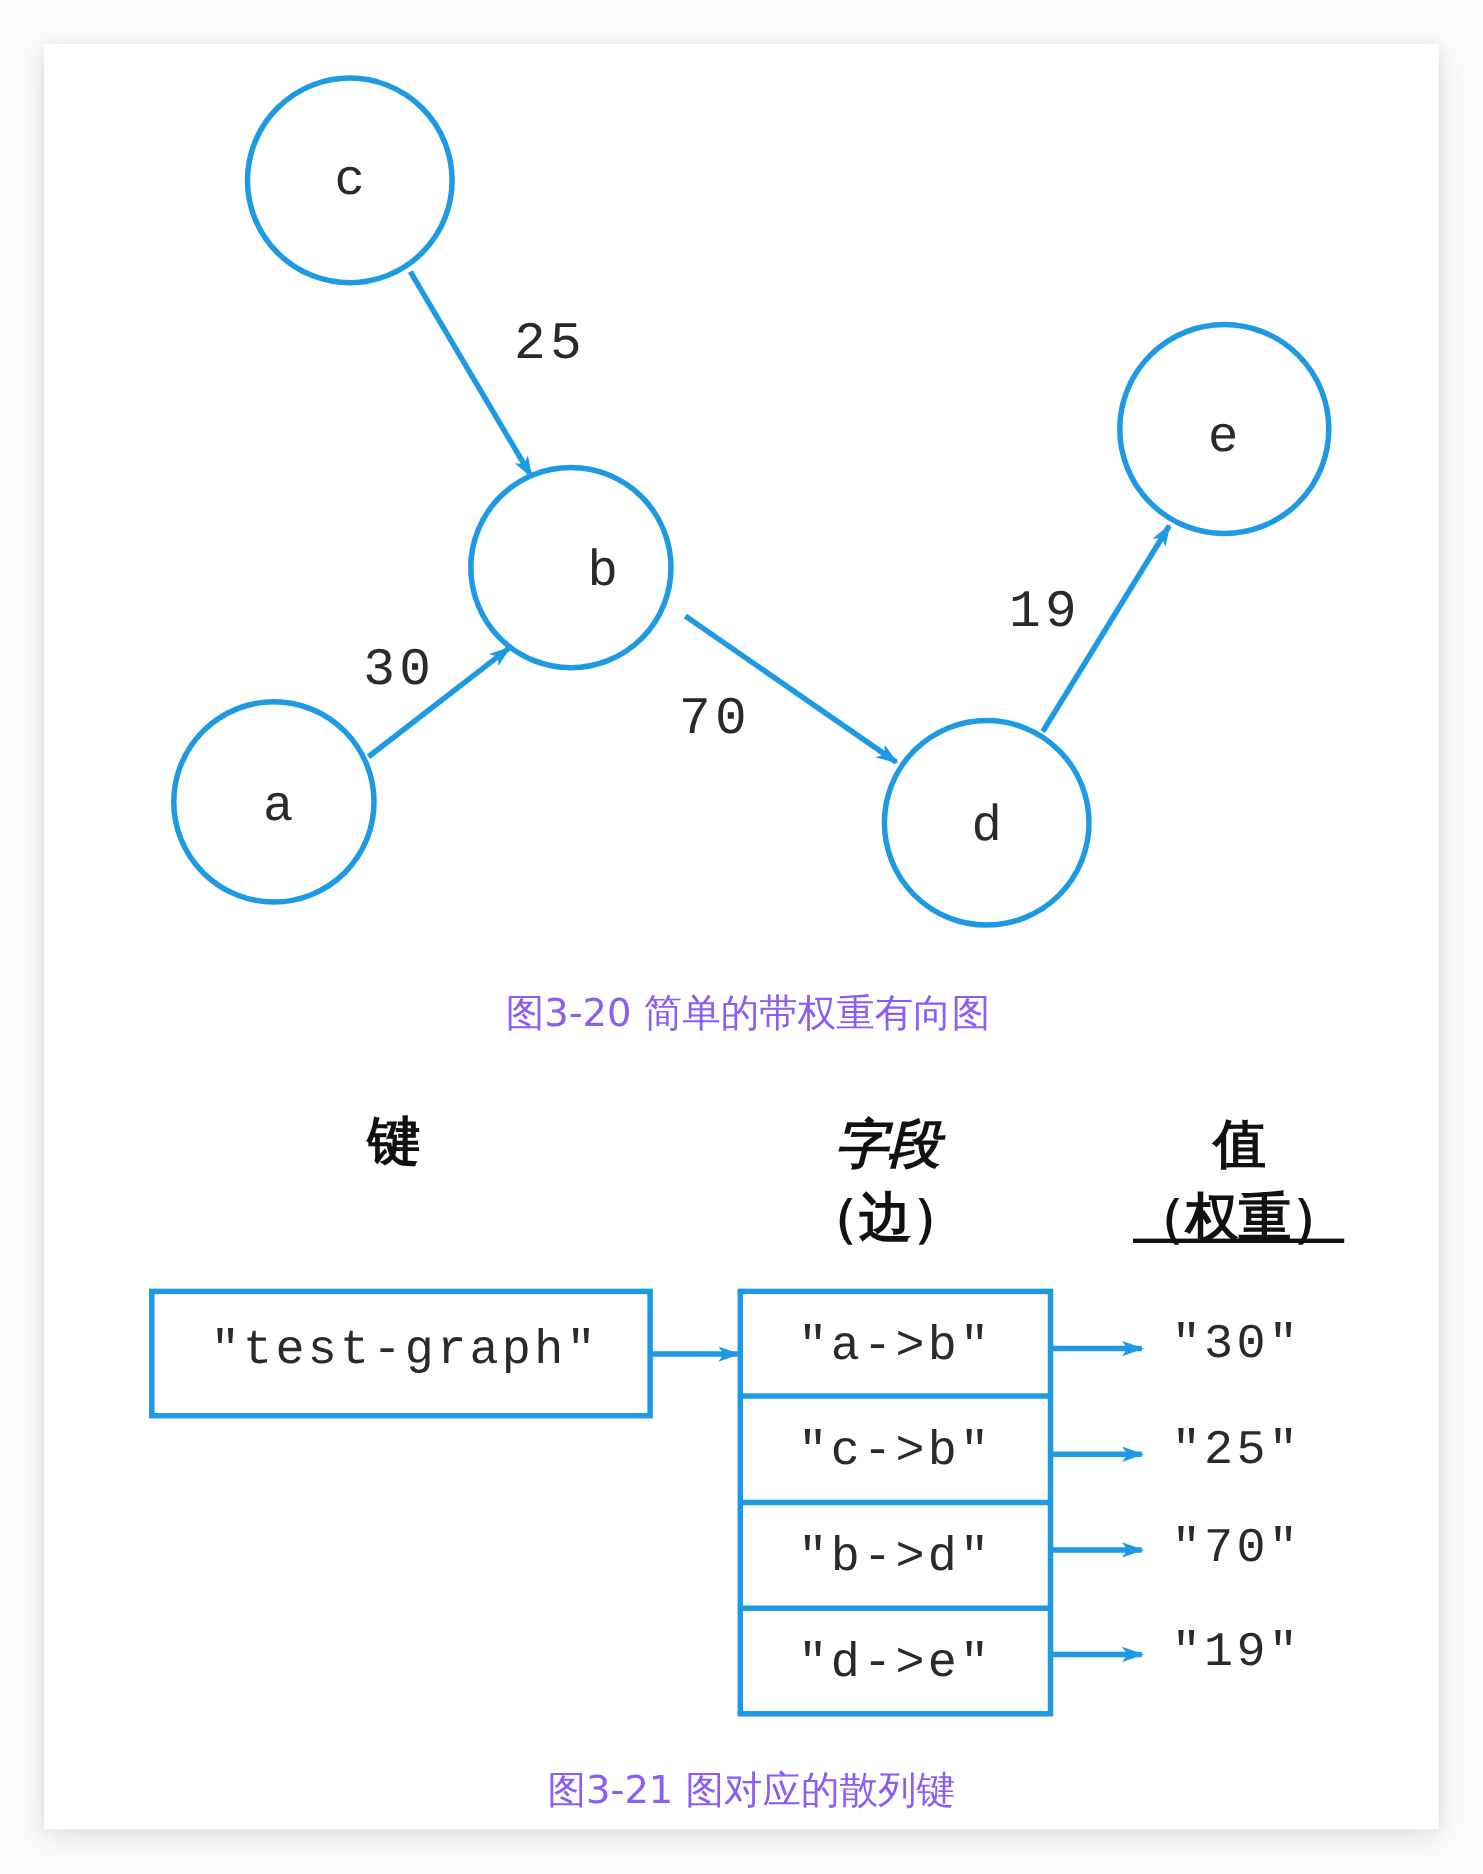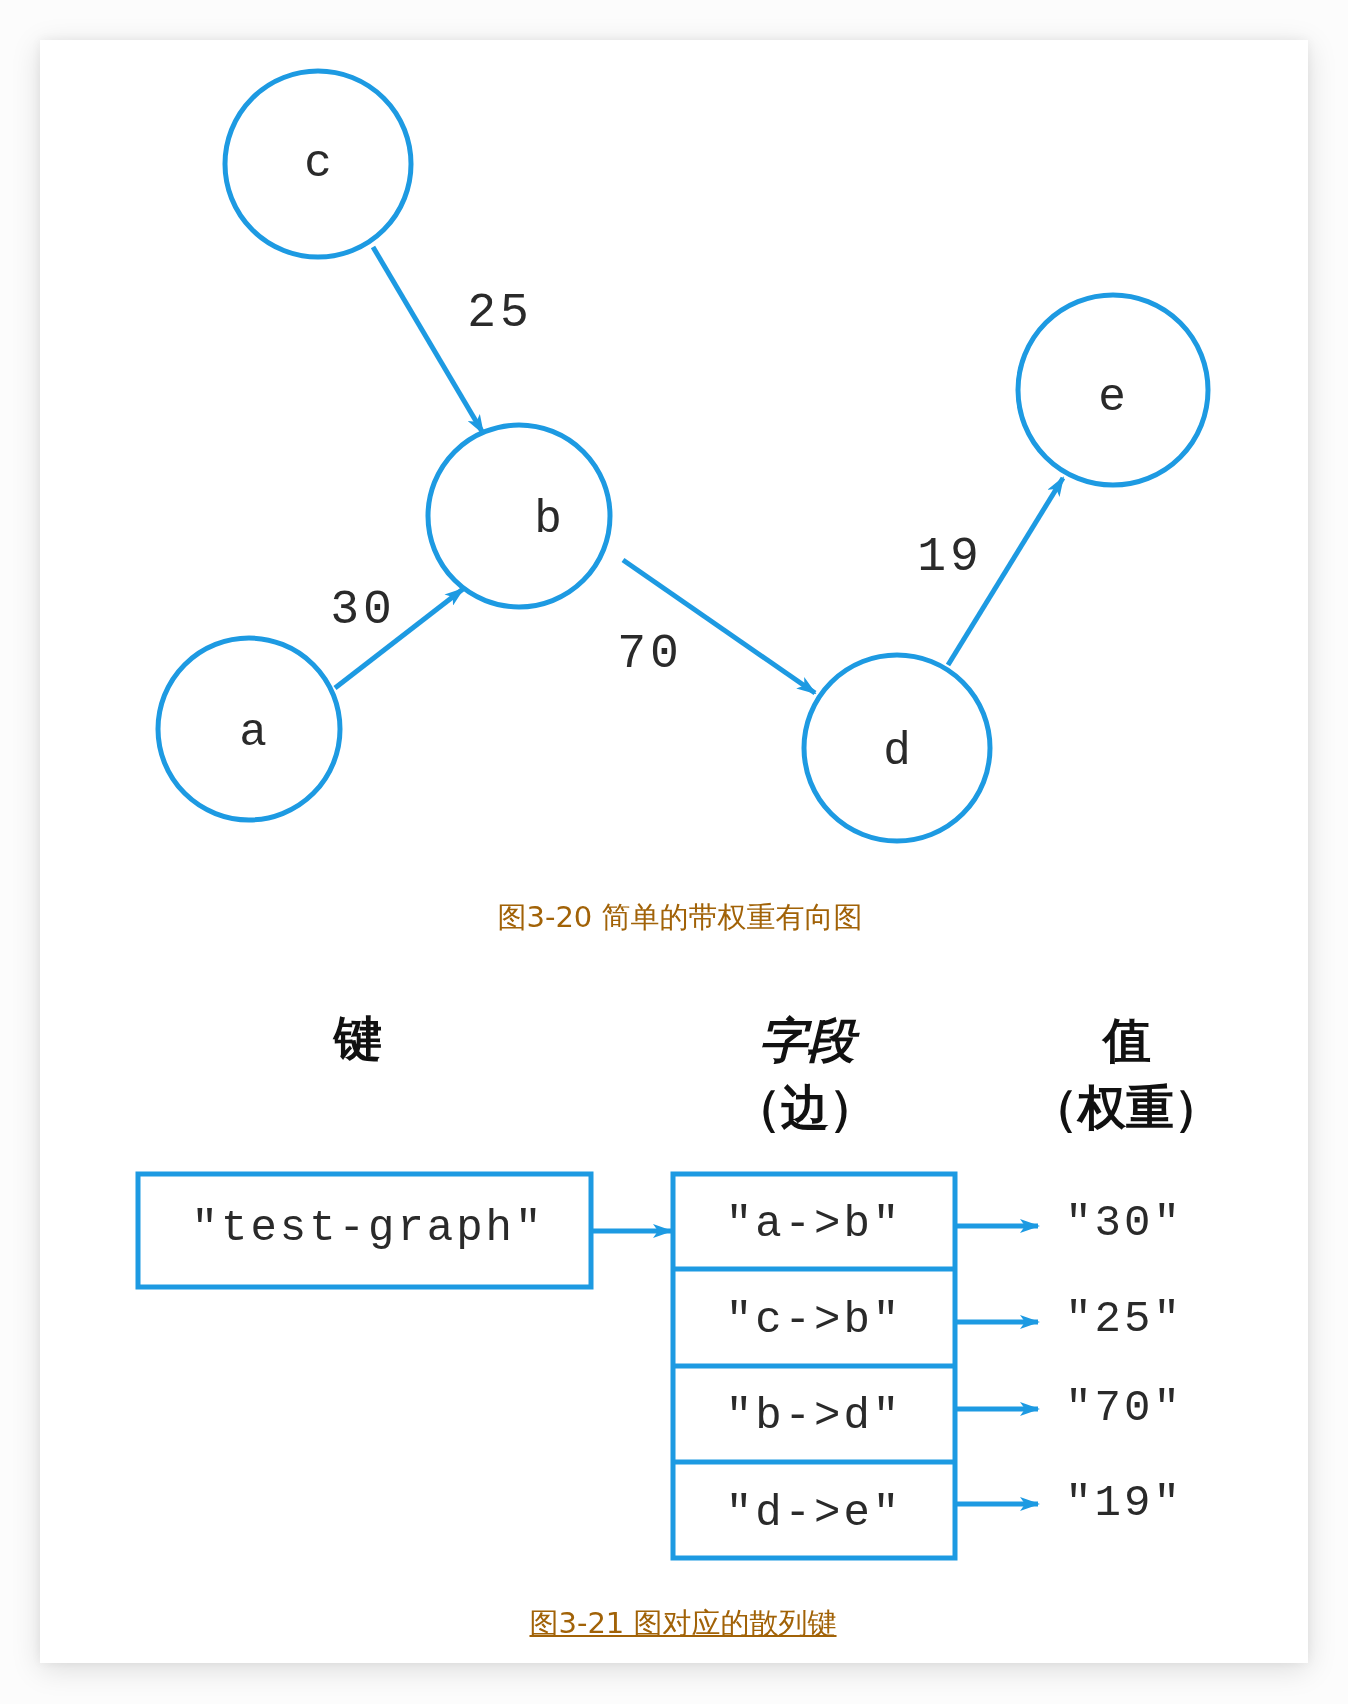--- a/index.html
+++ b/index.html
@@ -13,21 +13,21 @@
     box-shadow: 0 6px 28px rgba(0,0,0,0.13), 0 0 10px rgba(0,0,0,0.05);
   }
   svg.layer { position:absolute; left:0; top:0; }
   .node-label, .edge-label, .mono {
     font-family:"Liberation Mono", "DejaVu Sans Mono", monospace;
     fill:#2a2a2a;
   }
   .node-label { font-size:46px; }
   .edge-label { font-size:48px; letter-spacing:4px; }
   .caption {
-    position:absolute; color:#a16207; font-size:29px; white-space:nowrap;
+    position:absolute; color:#8b5cf6; font-size:35px; white-space:nowrap;
     font-family:"DejaVu Sans", "Liberation Sans", sans-serif; transform:translateX(-50%);
   }
   .hdr {
     position:absolute; color:#111; font-size:48px; font-weight:bold; white-space:nowrap;
     font-family:"DejaVu Serif", "Liberation Serif", serif; transform:translateX(-50%);
     line-height:1;
   }
   .hdr.sub { font-weight:bold; }
   .cell-text {
     position:absolute; font-family:"Liberation Mono", "DejaVu Sans Mono", monospace;
@@ -88,27 +88,27 @@
     <line x1="673" y1="1462" x2="955" y2="1462" stroke="#1d9ae2" stroke-width="5"></line>
   </g>
 
   <line x1="955" y1="1226" x2="1038" y2="1226" stroke="#1d9ae2" stroke-width="5" marker-end="url(#arr)"></line>
   <line x1="955" y1="1322" x2="1038" y2="1322" stroke="#1d9ae2" stroke-width="5" marker-end="url(#arr)"></line>
   <line x1="955" y1="1409" x2="1038" y2="1409" stroke="#1d9ae2" stroke-width="5" marker-end="url(#arr)"></line>
   <line x1="955" y1="1504" x2="1038" y2="1504" stroke="#1d9ae2" stroke-width="5" marker-end="url(#arr)"></line>
 </svg>
 
 <div class="caption" style="left:680px; top:898px;">图3-20 简单的带权重有向图</div>
-<div class="caption" style="left:683px; top:1604px;text-decoration:underline;">图3-21 图对应的散列键</div>
+<div class="caption" style="left:683px; top:1604px;">图3-21 图对应的散列键</div>
 
 <div class="hdr" style="left:358px; top:1014px;">键</div>
 <div class="hdr" style="left:807px; top:1016px;font-style:italic;">字段</div>
 <div class="hdr sub" style="left:805px; top:1083px;">（边）</div>
 <div class="hdr" style="left:1127px; top:1016px;">值</div>
-<div class="hdr sub" style="left:1126px; top:1083px;">（权重）</div>
+<div class="hdr sub" style="left:1126px; top:1083px;text-decoration:underline;">（权重）</div>
 
 <div class="cell-text" style="left:368px; top:1228px;">"test-graph"</div>
 
 <div class="cell-text" style="left:814px; top:1224px;">"a-&gt;b"</div>
 <div class="cell-text" style="left:814px; top:1320px;">"c-&gt;b"</div>
 <div class="cell-text" style="left:814px; top:1416px;">"b-&gt;d"</div>
 <div class="cell-text" style="left:814px; top:1513px;">"d-&gt;e"</div>
 
 <div class="cell-text" style="left:1124px; top:1223px;">"30"</div>
 <div class="cell-text" style="left:1124px; top:1319px;">"25"</div>

